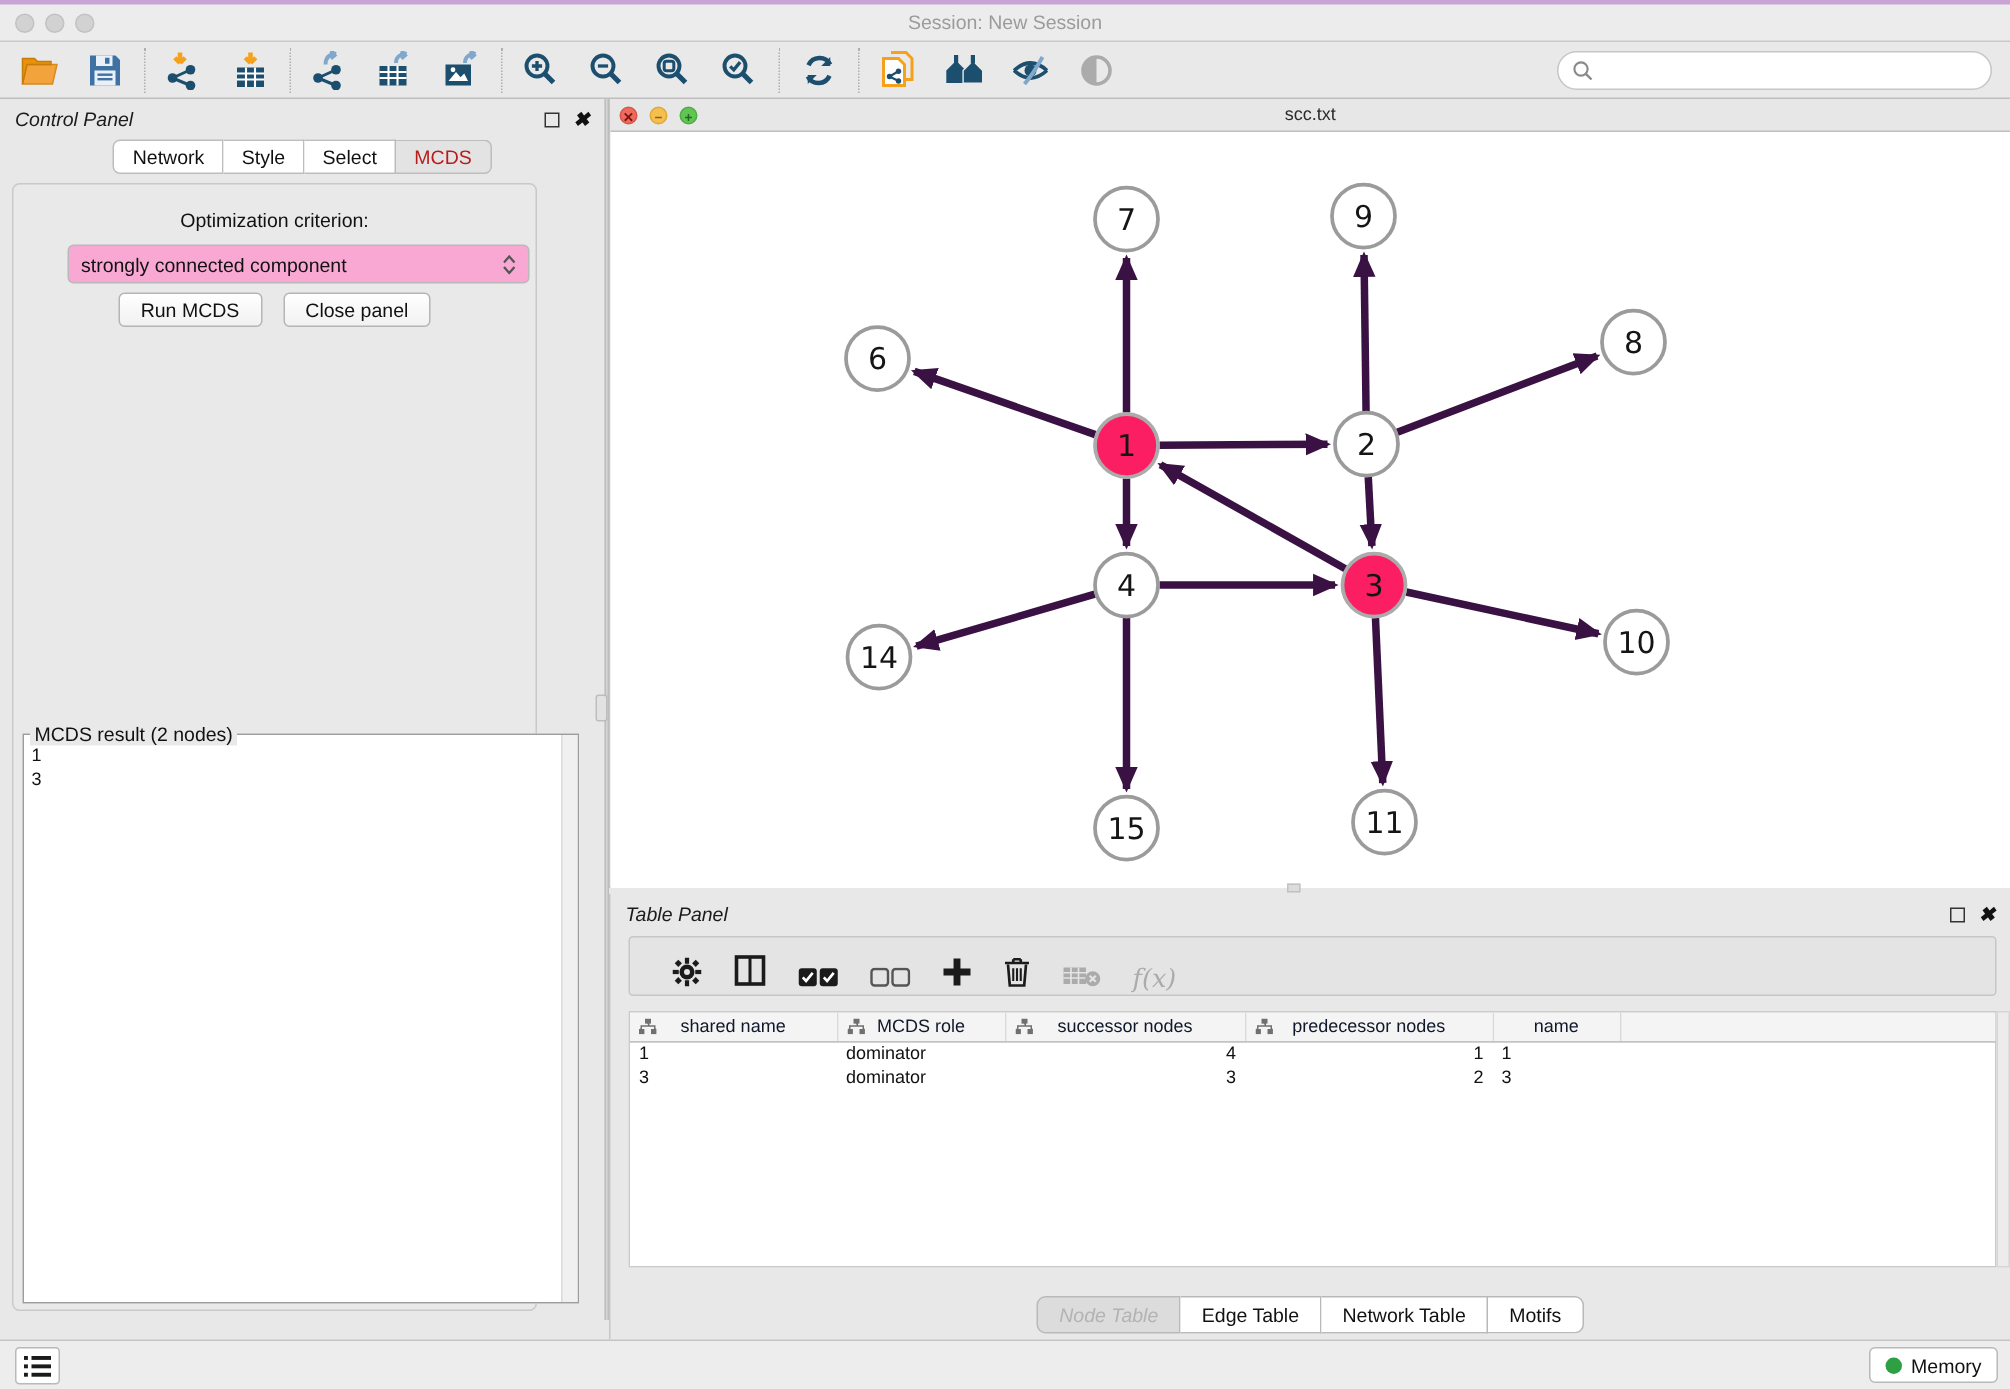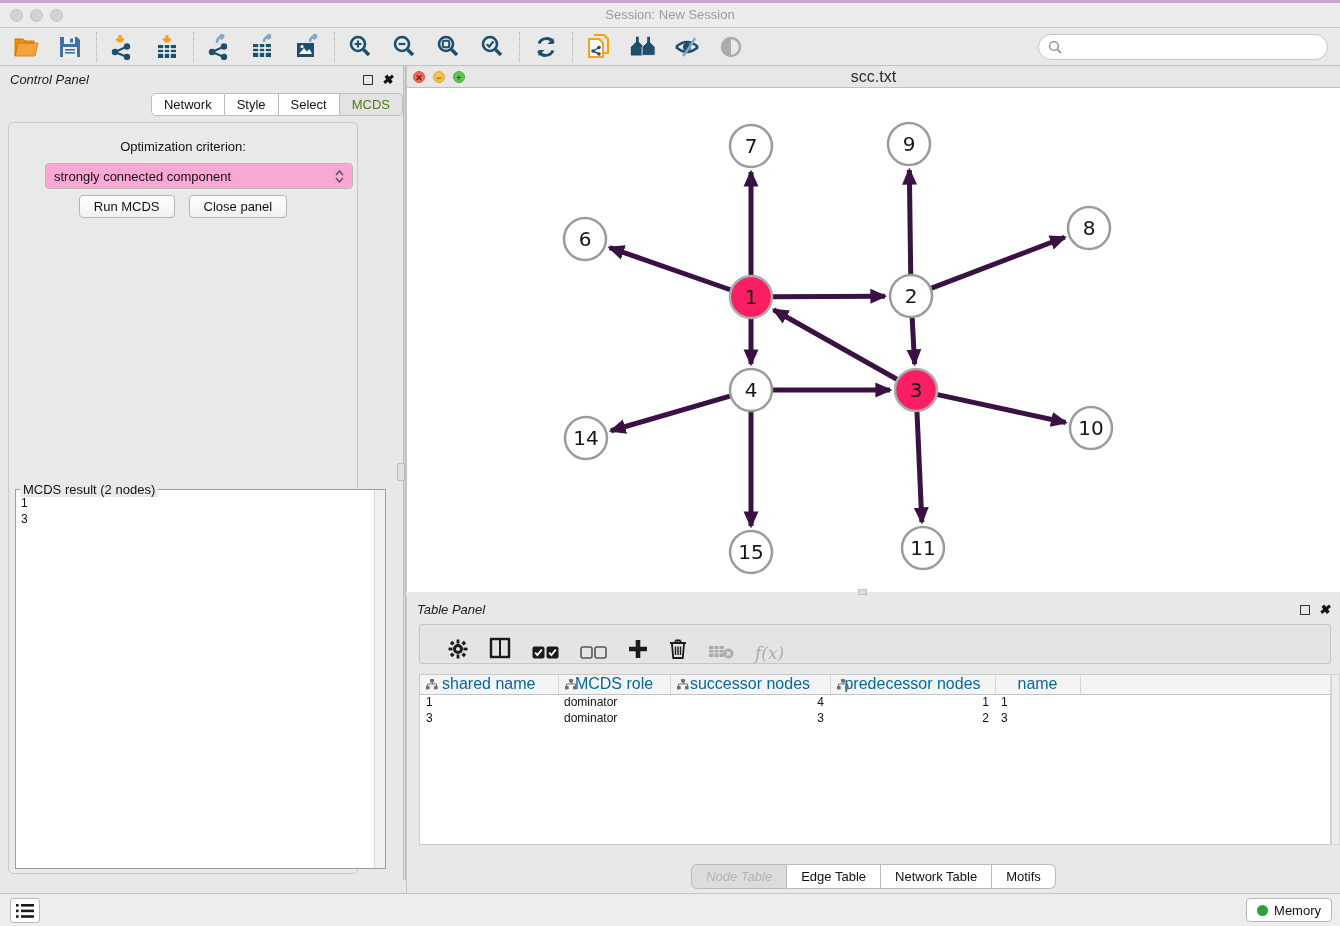--- a/index.html
+++ b/index.html
@@ -20,25 +20,25 @@
   #search-box { margin-left:auto; width:290px; height:26px; background:#FFF; border:1px solid #C6C6C6; border-radius:13px; display:flex; align-items:center; padding:0 9px; }
   #search-box input { border:none; outline:none; flex:1; font-size:13px; margin-left:6px; background:transparent; }
 
   
   #control-panel { left:0; top:66px; width:403px; height:814px; background:#E8E8E8; }
   .panel-head { height:27px; display:flex; align-items:center; padding:0 10px;font-style:italic; }
   .panel-head .ph-title { font-size:13px; color:#1b1b1b; }
   .panel-head .ph-icons { margin-left:auto; display:flex; align-items:center; gap:9px; }
   .float-sq { width:10px; height:10px; border:1.5px solid #333; display:inline-block; }
   .close-x { font-size:13px; font-weight:bold; color:#111; line-height:10px; }
-  .tabs-row { display:flex; justify-content:flex-end; }
+  .tabs-row { display:flex; justify-content:center; }
   .tab { font-size:13px; padding:3px 12px; background:#FFF; border:1px solid #BDBDBD; border-left:none; color:#111; }
   .tab:first-child { border-left:1px solid #BDBDBD; border-radius:5px 0 0 5px; }
   .tab:last-child { border-radius:0 5px 5px 0; }
-  .tab.active { background:#E3E3E3; color:#4d7c0f; }
+  .tab.active { background:#E3E3E3; color:#b91c1c; }
   #cp-content { left:8px; top:56px; width:350px; height:752px; background:#E9E9E9; border:1px solid #C9C9C9; border-radius:5px; position:absolute; }
   #opt-label { width:100%; text-align:center; margin-top:16px; font-size:13px; color:#111; }
   #opt-select { position:absolute; left:36px; top:40px; width:308px; height:22px; background:#f9a8d4; border:1px solid #B9B9B9; border-radius:4px; display:flex; align-items:center; font-size:13px; padding:12px 8px; color:#111;text-align:right; }
   #opt-select .stepper { margin-left:auto; display:flex; flex-direction:column; gap:1px; }
   .btn-row { position:absolute; left:0; top:72px; width:100%; display:flex; justify-content:center; gap:14px; }
   .aq-btn { height:23px; padding:0 14px; background:linear-gradient(#FFFFFF,#F1F1F1); border:1px solid #B5B5B5; border-radius:4px; font-size:13px; color:#111; display:flex; align-items:center; }
   #result-group { position:absolute; left:6px; top:366px; width:371px; height:380px; border:1px solid #9d9d9d; background:#FFF; }
   #result-legend { position:absolute; left:4px; top:-8px; background:#E9E9E9; padding:0 3px; font-size:13px; color:#111; }
   #result-list { position:absolute; left:0; top:2px; right:11px; bottom:0; padding:3px 5px; font-size:12px; color:#111; }
   .result-item { line-height:16px; }
@@ -46,30 +46,30 @@
 
   
   #v-splitter { left:403px; top:66px; width:3px; height:814px; background:#D6D6D6; border-left:1px solid #BDBDBD; border-right:1px solid #BDBDBD; }
   #v-handle { left:397px; top:463px; width:8px; height:18px; background:#E2E2E2; border:1px solid #BDBDBD; border-radius:2px; }
   #h-handle { left:858px; top:589px; width:9px; height:6px; background:#DCDCDC; border:1px solid #C2C2C2; }
 
   
   #network-window { left:406px; top:66px; width:934px; height:526px; background:#FFF; border-left:1px solid #C6C6C6; }
   #net-titlebar { height:22px; background:#E7E7E7; border-bottom:1px solid #BFBFBF; position:relative; }
   .mac-light { position:absolute; top:5px; width:12px; height:12px; border-radius:50%; font-size:9px; line-height:12px; text-align:center; font-weight:bold; }
-  #net-title { width:100%; text-align:center; line-height:21px; font-size:16px; color:#2b2b2b; }
+  #net-title { width:100%; text-align:center; line-height:21px; font-size:12px; color:#2b2b2b; }
   #net-canvas { width:934px; height:503px; background:#FFF; }
 
   
   #table-panel { left:406px; top:596px; width:934px; height:297px; background:#E8E8E8; border-left:1px solid #C6C6C6; }
   #tp-toolbar { position:absolute; left:12px; top:28px; width:912px; height:40px; background:#E4E4E4; border:1px solid #C6C6C6; border-radius:3px; display:flex; align-items:flex-end; gap:21px; padding:0 28px; }
   #tp-table { position:absolute; left:12px; top:78px; width:912px; height:171px; background:#FFF; border:1px solid #CACACA; }
   #tp-scroll { position:absolute; right:0px; top:78px; width:9px; height:171px; background:#ECECEC; border:1px solid #D5D5D5; }
   table { border-collapse:collapse; table-layout:fixed; }
-  th { height:19px; background:#F4F4F4; border-right:1px solid #D8D8D8; border-bottom:1px solid #C4C4C4; font-size:16px; font-weight:normal; color:#0369a1; position:relative; text-align:center; }
+  th { height:19px; background:#F4F4F4; border-right:1px solid #D8D8D8; border-bottom:1px solid #C4C4C4; font-size:12px; font-weight:normal; color:#0f172a; position:relative; text-align:center; }
   th .col-icon { position:absolute; left:6px; top:4px; }
   td { height:16px; font-size:12px; color:#111; padding:0 6px; white-space:nowrap; }
   .bottom-tabs { position:absolute; left:0; top:268px; width:100%; display:flex; justify-content:center; }
   .bt { font-size:13px; padding:4px 14px; background:#FFF; border:1px solid #B9B9B9; border-left:none; color:#111; }
   .bt:first-child { border-left:1px solid #B9B9B9; border-radius:6px 0 0 6px;font-style:italic; }
   .bt:last-child { border-radius:0 6px 6px 0; }
   .bt.active { background:#DCDCDC; color:#B3B3B3; }
 
   
   #status-bar { left:0; top:893px; width:1340px; height:33px; background:#EDEDED; border-top:1px solid #C4C4C4; }

